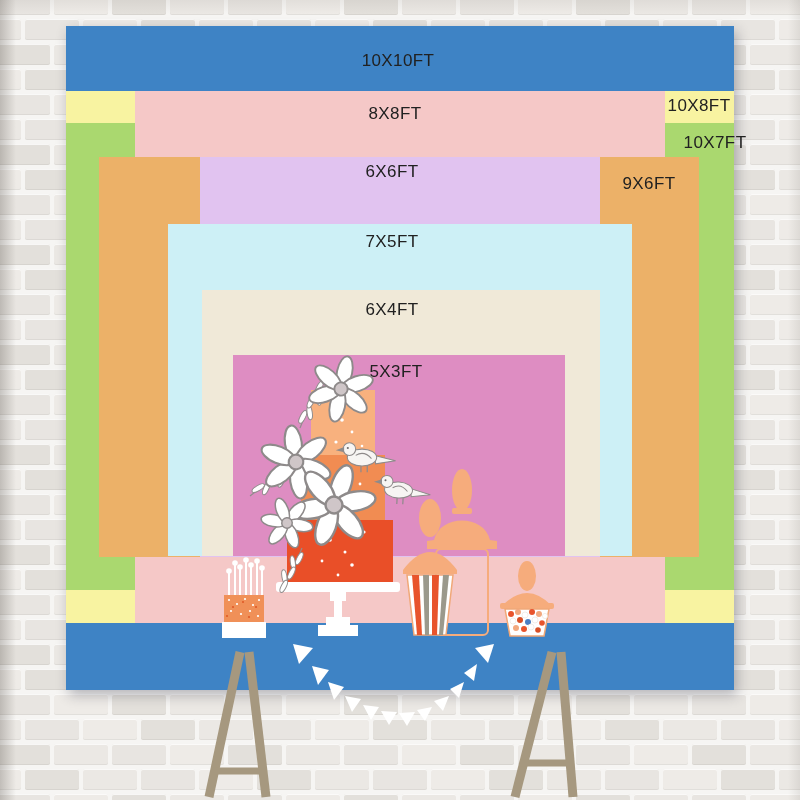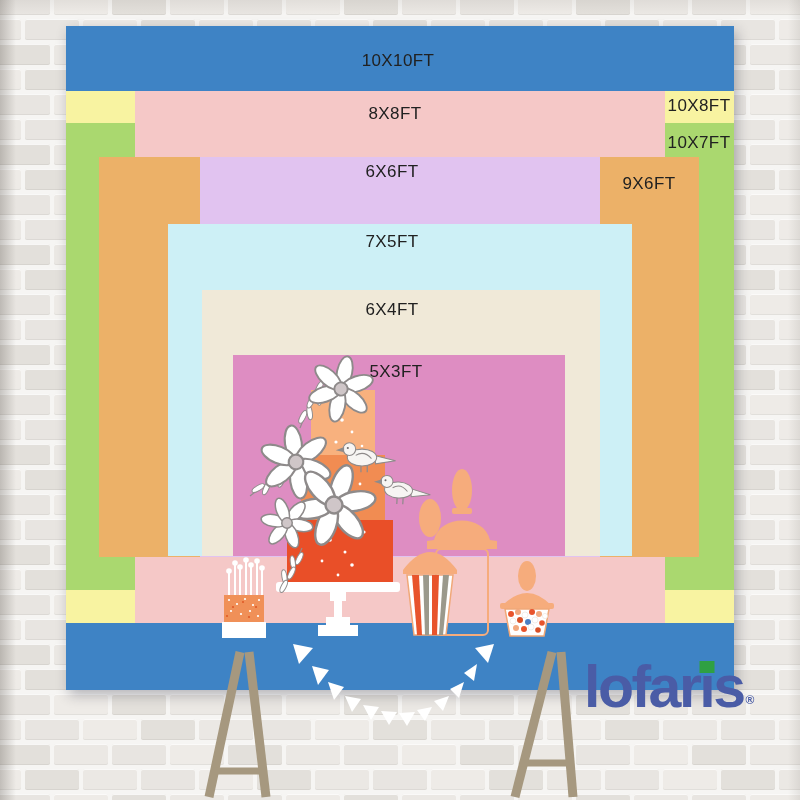--- a/index.html
+++ b/index.html
@@ -519,21 +519,21 @@
       <div class="bd-rect" style="left: 66px; top: 91px; width: 668px; height: 532px; background: rgb(248, 243, 161);"></div>
       <div class="bd-rect" style="left: 66px; top: 123px; width: 668px; height: 467px; background: rgb(170, 216, 111);"></div>
       <div class="bd-rect" style="left: 135px; top: 91px; width: 530px; height: 532px; background: rgb(245, 200, 199);"></div>
       <div class="bd-rect" style="left: 99px; top: 157px; width: 600px; height: 400px; background: rgb(236, 177, 104);"></div>
       <div class="bd-rect" style="left: 200px; top: 157px; width: 400px; height: 400px; background: rgb(225, 195, 240);"></div>
       <div class="bd-rect" style="left: 168px; top: 224px; width: 464px; height: 332px; background: rgb(205, 240, 246);"></div>
       <div class="bd-rect" style="left: 202px; top: 290px; width: 398px; height: 266px; background: rgb(240, 233, 216);"></div>
       <div class="bd-rect" style="left: 233px; top: 355px; width: 332px; height: 201px; background: rgb(222, 141, 194);"></div>
       <span class="size-label" style="left: 398px; top: 61px;">10X10FT</span>
       <span class="size-label" style="left: 699px; top: 106px;">10X8FT</span>
-      <span class="size-label" style="left: 699px; top: 143px;">10X7FT</span>
+      <span class="size-label" style="left: 715px; top: 143px;">10X7FT</span>
       <span class="size-label" style="left: 395px; top: 114px;">8X8FT</span>
       <span class="size-label" style="left: 649px; top: 184px;">9X6FT</span>
       <span class="size-label" style="left: 392px; top: 172px;">6X6FT</span>
       <span class="size-label" style="left: 392px; top: 242px;">7X5FT</span>
       <span class="size-label" style="left: 392px; top: 310px;">6X4FT</span>
       <span class="size-label" style="left: 396px; top: 372px;">5X3FT</span>
     </div>
 
 
   <svg id="scene" width="800" height="800" viewBox="0 0 800 800">
@@ -706,14 +706,13 @@
       <polygon points="381,711 397,712 389,725"></polygon>
       <polygon points="399,713 415,712 407,726"></polygon>
       <polygon points="417,710 432,707 425,721"></polygon>
       <polygon points="434,701 449,696 443,711"></polygon>
       <polygon points="450,689 464,682 459,698"></polygon>
       <polygon points="464,673 477,664 474,681"></polygon>
       <polygon points="475,648 494,644 488,663"></polygon>
     </g>
   </svg>
 
-  <div id="logo"><span>lofar</span><span class="iwrap">ı<span class="idot"></span></span><span>s</span><span class="reg">®</span></div>
 </div>
 
 </body></html>

